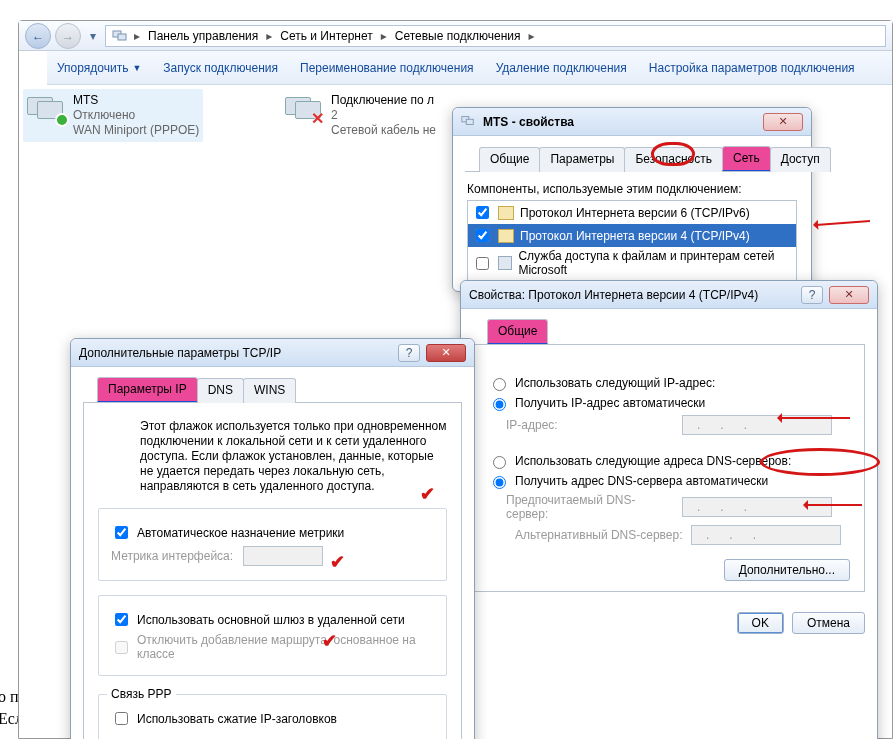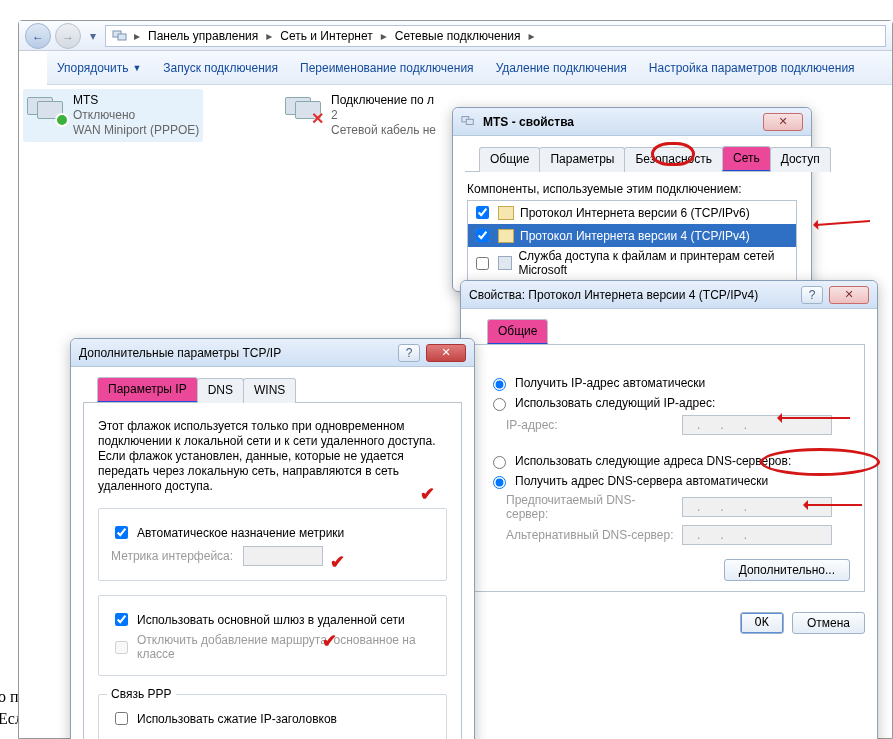--- a/index.html
+++ b/index.html
@@ -49,21 +49,21 @@
 
   .groupbox { border:1px solid #d2d8e0; border-radius:2px; padding:10px 12px; margin-top:10px; position:relative;}
   .groupbox legend, .grouplabel { position:absolute; top:-8px; left:8px; background:#fff; padding:0 4px; font-size:12px;}
 
   .chk-row { display:flex; align-items:center; gap:6px; margin:4px 0;}
   input[type=checkbox]{ width:13px;height:13px; }
   input[type=radio]{ width:13px;height:13px; }
   .chk-row.disabled { color:#9a9a9a; }
 
   .btn { height:22px; padding:0 14px; border:1px solid #9fb2c9; border-radius:3px; background:linear-gradient(#fbfdff,#e4ecf6); cursor:pointer; }
-  .btn.default { box-shadow:0 0 0 1px #5a8fd6 inset;font-family:Liberation Mono, monospace; }
+  .btn.default { box-shadow:0 0 0 1px #5a8fd6 inset; }
 
   .text-in { height:20px; border:1px solid #b8c4d0; padding:0 4px; background:#fff; }
   .text-in.disabled { background:#f0f0f0; color:#9a9a9a;}
 
   .comp-list { border:1px solid #b8c4d0; background:#fff; }
   .comp-row { display:flex; align-items:center; gap:6px; padding:2px 4px; }
   .comp-row.sel { background:#2f6fc4; color:#fff; }
   .comp-row .mini { width:16px; height:14px; background:#f6e7b0; border:1px solid #c9a94d; }
   .comp-row .mini.prn { background:#dfe7f1; border-color:#99aac0;}
   .comp-row .mini.cli { background:#e9f2dc; border-color:#93b46e;}
@@ -204,47 +204,47 @@
     <div class="winbtn close">✕</div>
   </div>
   <div class="body">
     <div class="tabstrip">
       <div class="tab active">Общие</div>
     </div>
     <div style="border:1px solid #b8c4d0; border-top:none; padding:14px 14px 10px;">
 
       <div style="margin-top:16px;">
         <div class="chk-row">
+          <input type="radio" name="ipmode" style="">
+          <span>Использовать следующий IP-адрес:</span>
+        </div>
+        <div class="chk-row">
           <input type="radio" name="ipmode" checked="" style="">
           <span>Получить IP-адрес автоматически</span>
-        </div>
-        <div class="chk-row">
-          <input type="radio" name="ipmode" style="">
-          <span>Использовать следующий IP-адрес:</span>
         </div>
         <div class="chk-row disabled" style="margin-left:18px;">
           <span style="width:170px;">IP-адрес:</span>
           <input class="text-in disabled" style="width: 150px;" disabled="" value="   .      .      .   ">
         </div>
       </div>
 
       <div style="margin-top:18px;">
         <div class="chk-row">
           <input type="radio" name="dnsmode" style="">
           <span>Использовать следующие адреса DNS-серверов:</span>
         </div>
         <div class="chk-row">
           <input type="radio" name="dnsmode" checked="" style="">
           <span>Получить адрес DNS-сервера автоматически</span>
         </div>
         <div class="chk-row disabled" style="margin-left:18px;">
           <span style="width:170px;">Предпочитаемый DNS-сервер:</span>
           <input class="text-in disabled" style="width: 150px;" disabled="" value="   .      .      .   ">
         </div>
-        <div class="chk-row disabled" style="margin-left:18px;">
+        <div class="chk-row disabled" style="margin-left:18px;justify-content:center;">
           <span style="width:170px;">Альтернативный DNS-сервер:</span>
           <input class="text-in disabled" style="width: 150px;" disabled="" value="   .      .      .   ">
         </div>
       </div>
 
       <div style="display:flex; justify-content:flex-end; margin-top:14px;">
         <button class="btn">Дополнительно...</button>
       </div>
     </div>
   </div>
@@ -261,21 +261,21 @@
     <div class="help-btn">?</div>
     <div class="winbtn close" style="background:linear-gradient(#e07b7b,#c34545);border-color:#a33;color:#fff;">✕</div>
   </div>
   <div class="body">
     <div class="tabstrip">
       <div class="tab active">Параметры IP</div>
       <div class="tab">DNS</div>
       <div class="tab">WINS</div>
     </div>
     <div style="border:1px solid #b8c4d0; border-top:none; padding:16px 14px 14px;">
-      <div style="line-height:15px;">Этот флажок используется только при одновременном подключении к локальной сети и к сети удаленного доступа. Если флажок установлен, данные, которые не удается передать через локальную сеть, направляются в сеть удаленного доступа.</div>
+      <div style="line-height:15px;margin-left:42px;">Этот флажок используется только при одновременном подключении к локальной сети и к сети удаленного доступа. Если флажок установлен, данные, которые не удается передать через локальную сеть, направляются в сеть удаленного доступа.</div>
 
       <div class="groupbox" style="margin-top:14px;">
         <div class="chk-row">
           <input type="checkbox" checked="" style="">
           <span>Автоматическое назначение метрики</span>
         </div>
         <div class="chk-row disabled" style="gap:10px;">
           <span>Метрика интерфейса:</span>
           <input class="text-in disabled" disabled="" style="width: 80px;">
         </div>

